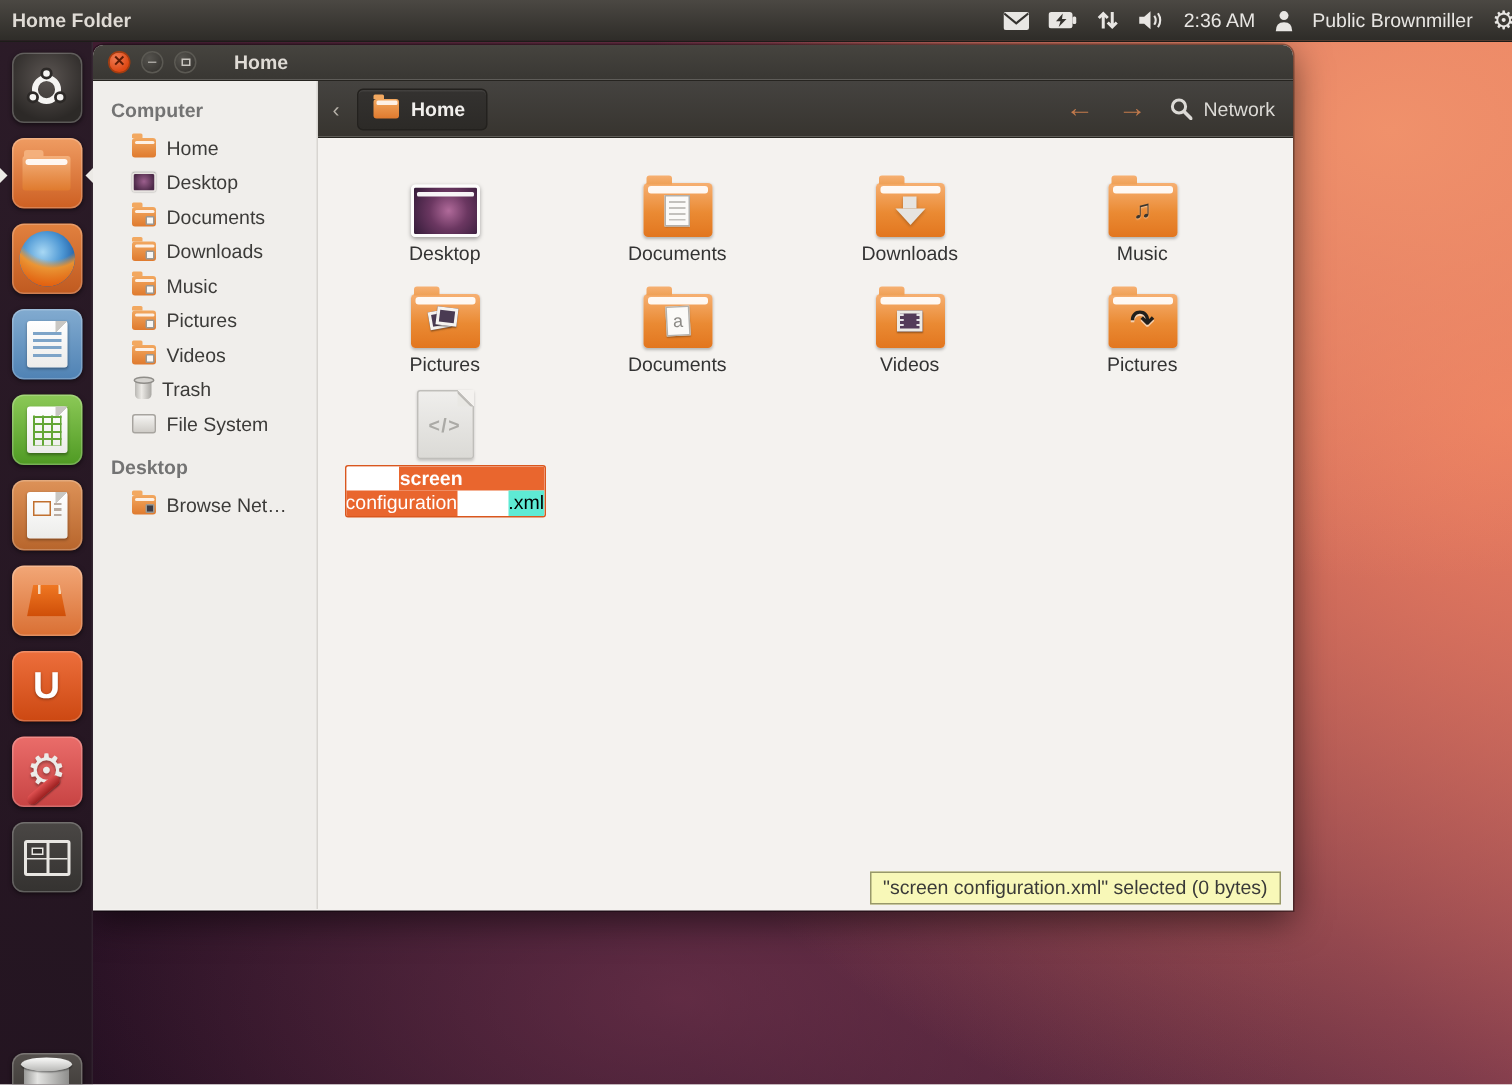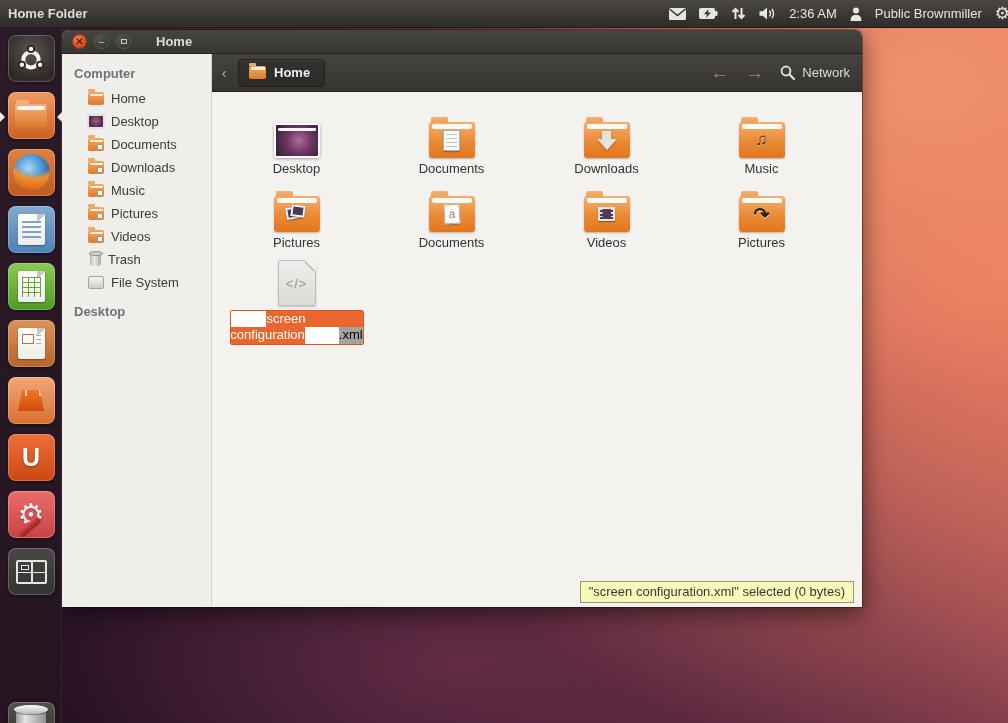--- a/index.html
+++ b/index.html
@@ -190,26 +190,26 @@
   .em-curve { font-size:19px; font-weight:bold; color:#211f1c; z-index:1; line-height:1; text-shadow:0 1px 0 rgba(255,255,255,.6); }
 
   .icon-xmlfile { width:38px; height:46px; background:linear-gradient(#efeeec,#dbdad6); border:1px solid #bfbeba; border-radius:2px;
     position:relative; display:flex; align-items:center; justify-content:center; box-shadow:0 1px 2px rgba(0,0,0,.2); }
   .icon-xmlfile::before { content:""; position:absolute; top:-1px; right:-1px; width:11px; height:11px;
     background:linear-gradient(225deg, #f4f2ef 50%, #c6c4c0 51%, #b5b3af 60%, #e9e8e4 61%); }
   .xml-glyph { color:#abaaa6; font-size:13px; font-weight:bold; letter-spacing:1px; }
 
   .rename-box { margin-top:4px; width:134px; background:#fff; border:1px solid #d9571e; border-radius:2px;
     font-size:13px; line-height:16px; overflow:hidden; }
-  .rn-line1 { display:flex; height:16px; }
+  .rn-line1 { display:flex; height:16px;font-weight:bold; }
   .rn-lead { width:35px; background:#fff; }
   .rn-sel1 { flex:1; background:#e9662e; color:#fff; padding-left:1px; }
   .rn-line2 { display:flex; justify-content:center; height:17px;gap:34px; }
   .rn-sel2 { background:#e9662e; color:#fff; }
-  .rn-rest { color:#000; background:#a3a3a3; }
+  .rn-rest { color:#000; background:#5eead4; }
 
   .status-tip { position:absolute; right:8px; bottom:3px; background:#f8f8b8; border:1px solid #98986a;
     color:#3a3a38; font-size:13px; padding:2px 8px 3px; white-space:nowrap; z-index:5; }
 
   svg { display:block; }
 </style>
 </head>
 <body>
 
 <div class="desktop">
@@ -383,20 +383,26 @@
         </div>
         <div class="sb-item">
           <span class="mini-trash"></span>
           <span>Trash</span>
         </div>
         <div class="sb-item">
           <span class="sb-ico mini-drive"></span>
           <span>File System</span>
         </div>
         <div class="sb-header" style="margin-top:6px;">Desktop</div>
+        <div class="sb-item">
+          <span class="sb-ico mini-folder">
+              <span class="mini-emblem" style="background:#3a3a44;"></span>
+            </span>
+          <span>Browse Net…</span>
+        </div>
       </div>
 
       <div class="win-right">
         <div class="toolbar">
           <span class="tb-chevron">‹</span>
           <div class="crumb">
             <span class="crumb-ico mini-folder"></span>
             <span class="crumb-label">Home</span>
           </div>
           <div class="tb-right">

